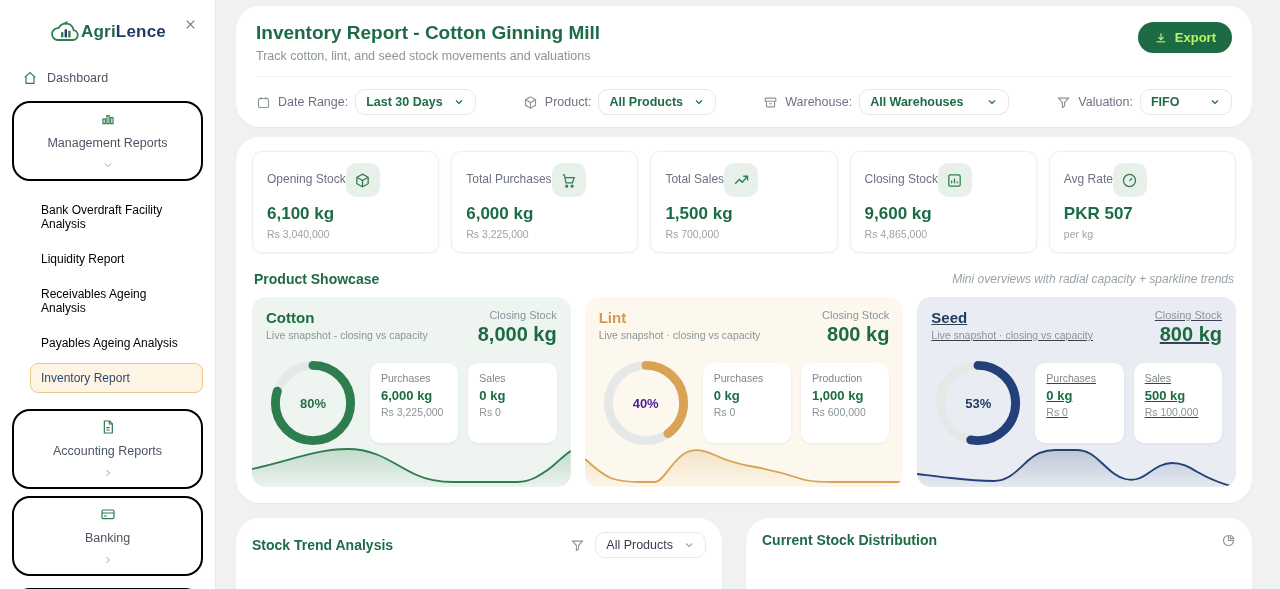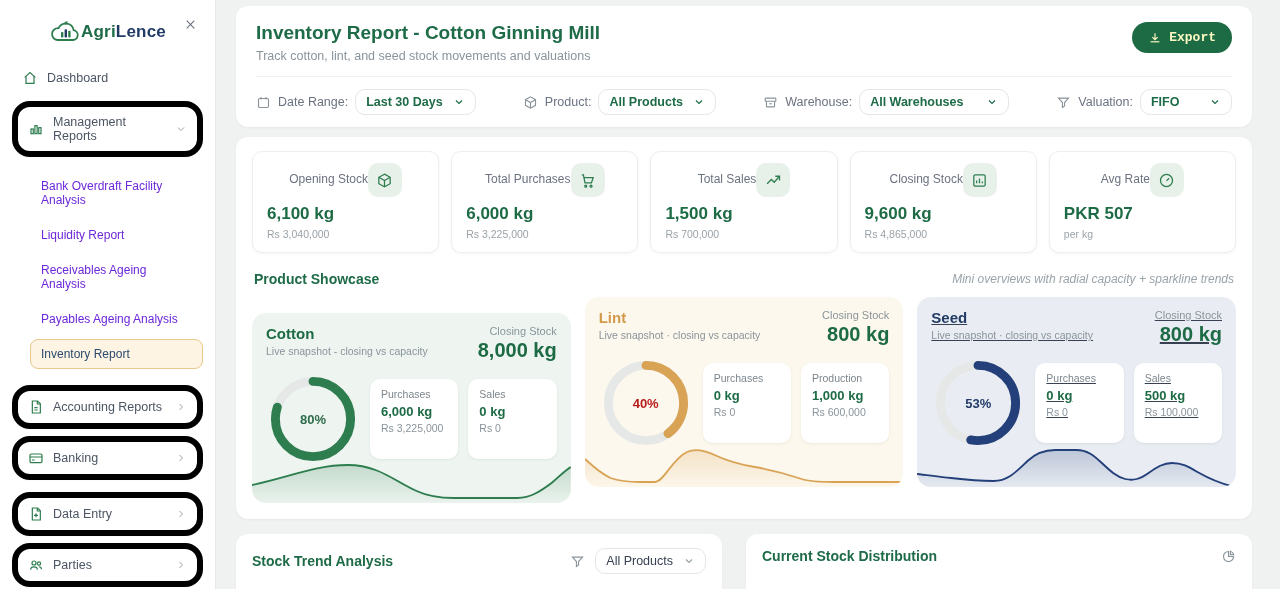--- a/index.html
+++ b/index.html
@@ -9,60 +9,60 @@
 
   
   .sidebar { width:216px; background:#ffffff; border-right:1px solid #e7eae8; padding:10px 12px; flex:none; position:relative; }
   .logo-row { display:flex; align-items:center; justify-content:center; padding:8px 0 16px; position:relative; }
   .logo { display:flex; align-items:center; }
   .brand { font-size:17px; font-weight:700; letter-spacing:.2px; }
   .brand .agri { color:#1e6b47; }
   .brand .lence { color:#223b66; }
   .close-btn { position:absolute; right:2px; top:4px; background:none; border:none; cursor:pointer; color:#6b7280; padding:4px; }
   .nav-item { display:flex; align-items:center; gap:9px; padding:8px 10px; font-size:12.5px; color:#4b5563; cursor:pointer; border-radius:18px; }
-  .nav-item.pill { border:6px solid #000000; box-shadow:0 1px 1px rgba(0,0,0,.02); margin:7px 0; }
+  .nav-item.pill { border:2px solid #000000; box-shadow:0 1px 1px rgba(0,0,0,.02); margin:7px 0;flex-direction:column; }
   .nav-item .grow { flex:1; }
   .nav-icon { width:16px; height:16px; flex:none; color:#2e7d4f; display:flex; }
   .chev { width:12px; height:12px; color:#9aa3a9; flex:none; }
   .submenu { padding:2px 0 4px 18px; }
-  .sub-item { font-size:12px; color:#6d28d9; padding:7px 10px; margin:5px 0; border-radius:8px; border:1px solid transparent; cursor:pointer; }
+  .sub-item { font-size:12px; color:#000000; padding:7px 10px; margin:5px 0; border-radius:8px; border:1px solid transparent; cursor:pointer; }
   .sub-item.active { background:#fdf4e3; border-color:#eac98e; color:#2c4a6e; }
   .group-gap { margin-top:12px !important; }
 
   
   .main { flex:1; padding:6px 28px 0 20px; }
-  .panel { background:#ffffff; border-radius:12px; box-shadow:0 1px 2px rgba(20,40,30,.05); }
+  .panel { background:#ffffff; border-radius:24px; box-shadow:0 1px 2px rgba(20,40,30,.05); }
 
   .head-panel { padding:16px 20px 12px; }
   .head-row { display:flex; justify-content:space-between; align-items:flex-start; }
   .page-title { font-size:19px; font-weight:700; color:#1e6b47; }
   .page-sub { font-size:12.5px; color:#8a949b; margin-top:5px; }
-  .export-btn { display:flex; align-items:center; gap:7px; background:#1d6b44; color:#fef9c3; border:none; border-radius:16px; height:31px; padding:0 16px; font-size:13px; font-weight:600; cursor:pointer; font-family:Liberation Mono, monospace; }
+  .export-btn { display:flex; align-items:center; gap:7px; background:#1d6b44; color:#bef264; border:none; border-radius:16px; height:31px; padding:0 16px; font-size:13px; font-weight:600; cursor:pointer; font-family:Liberation Sans, sans-serif; }
   .filter-row { display:flex; justify-content:space-between; align-items:center; border-top:1px solid #eef1ef; margin-top:13px; padding-top:12px; }
   .filter-group { display:flex; align-items:center; gap:7px; }
   .filter-icon { width:15px; height:15px; color:#8a949b; display:flex; }
   .filter-label { font-size:12.5px; color:#6b7280; }
   .select-box { display:flex; align-items:center; justify-content:space-between; gap:10px; border:1px solid #e2e8e3; border-radius:10px; padding:5px 10px; font-size:12.5px; font-weight:600; color:#1e6b47; cursor:pointer; background:#fff; }
   .sb-w1{min-width:112px} .sb-w2{min-width:104px} .sb-w3{min-width:150px} .sb-w4{min-width:92px}
 
   .main-panel { margin-top:10px; padding:14px 16px 16px; }
   .stats-row { display:flex; gap:12px; }
   .stat-card { flex:1; background:#fff; border:1px solid #ecf1ed; border-radius:10px; box-shadow:0 1px 3px rgba(20,40,30,.05); padding:11px 14px 12px; position:relative; }
-  .stat-top { display:flex; justify-content:center; align-items:flex-start; }
+  .stat-top { display:flex; justify-content:flex-start; align-items:flex-start; }
   .stat-label { font-size:12px; color:#6b7280; margin-top:9px; }
   .stat-badge { width:34px; height:34px; border-radius:10px; background:#e7f1ea; display:flex; align-items:center; justify-content:center; color:#2e7d4f; flex:none; }
   .stat-value { font-size:17px; font-weight:700; color:#1d6b44; margin-top:7px; }
   .stat-sub { font-size:10.5px; color:#9aa3a9; margin-top:4px; }
 
   .showcase-head { display:flex; justify-content:space-between; align-items:center; margin:18px 2px 10px; }
   .section-title { font-size:14px; font-weight:700; color:#1e6b47; }
   .showcase-note { font-size:12px; color:#9aa3a9;font-style:italic; }
   .products-row { display:flex; gap:14px; }
   .product-card { flex:1; border-radius:14px; position:relative; overflow:hidden; padding:12px 14px 50px; height:190px; }
-  .pc-cotton { background:#eef5f0;margin-top:16px; }
+  .pc-cotton { background:#eef5f0; }
   .pc-lint { background:#fdf8ed; }
   .pc-seed { background:#e9edf3;text-decoration:underline; }
   .pc-head { display:flex; justify-content:space-between; }
   .pc-name { font-size:15px; font-weight:700; }
   .pc-sub { font-size:10.5px; color:#8a949b; margin-top:3px; }
   .pc-clabel { font-size:11px; color:#8a949b; text-align:right; }
   .pc-cvalue { font-size:20px; font-weight:700; color:#1d6b44; text-align:right; margin-top:2px; }
   .pc-body { display:flex; align-items:center; gap:10px; margin-top:10px; }
   .gauge-wrap { width:94px; height:94px; position:relative; flex:none; }
   .gauge-wrap svg { width:94px; height:94px; }
@@ -448,21 +448,21 @@
               <div class="pc-clabel">Closing Stock</div>
               <div class="pc-cvalue">800 kg</div>
             </div>
           </div>
           <div class="pc-body">
             <div class="gauge-wrap">
               <svg viewBox="0 0 100 100">
                 <circle class="gauge-track" cx="50" cy="50" r="40"></circle>
                 <circle class="gauge-arc" cx="50" cy="50" r="40" transform="rotate(-90 50 50)" stroke="#d9a356" stroke-dasharray="100.53096491487338 251.32741228718345"></circle>
               </svg>
-              <span class="gauge-pct" style="color:#b91c1c">40%</span>
+              <span class="gauge-pct" style="color:#4c1d95">40%</span>
             </div>
             <div class="mini-box">
               <div class="mb-label">Purchases</div>
               <div class="mb-qty">0 kg</div>
               <div class="mb-amt">Rs 0</div>
             </div>
             <div class="mini-box">
               <div class="mb-label">Production</div>
               <div class="mb-qty">1,000 kg</div>
               <div class="mb-amt">Rs 600,000</div>

